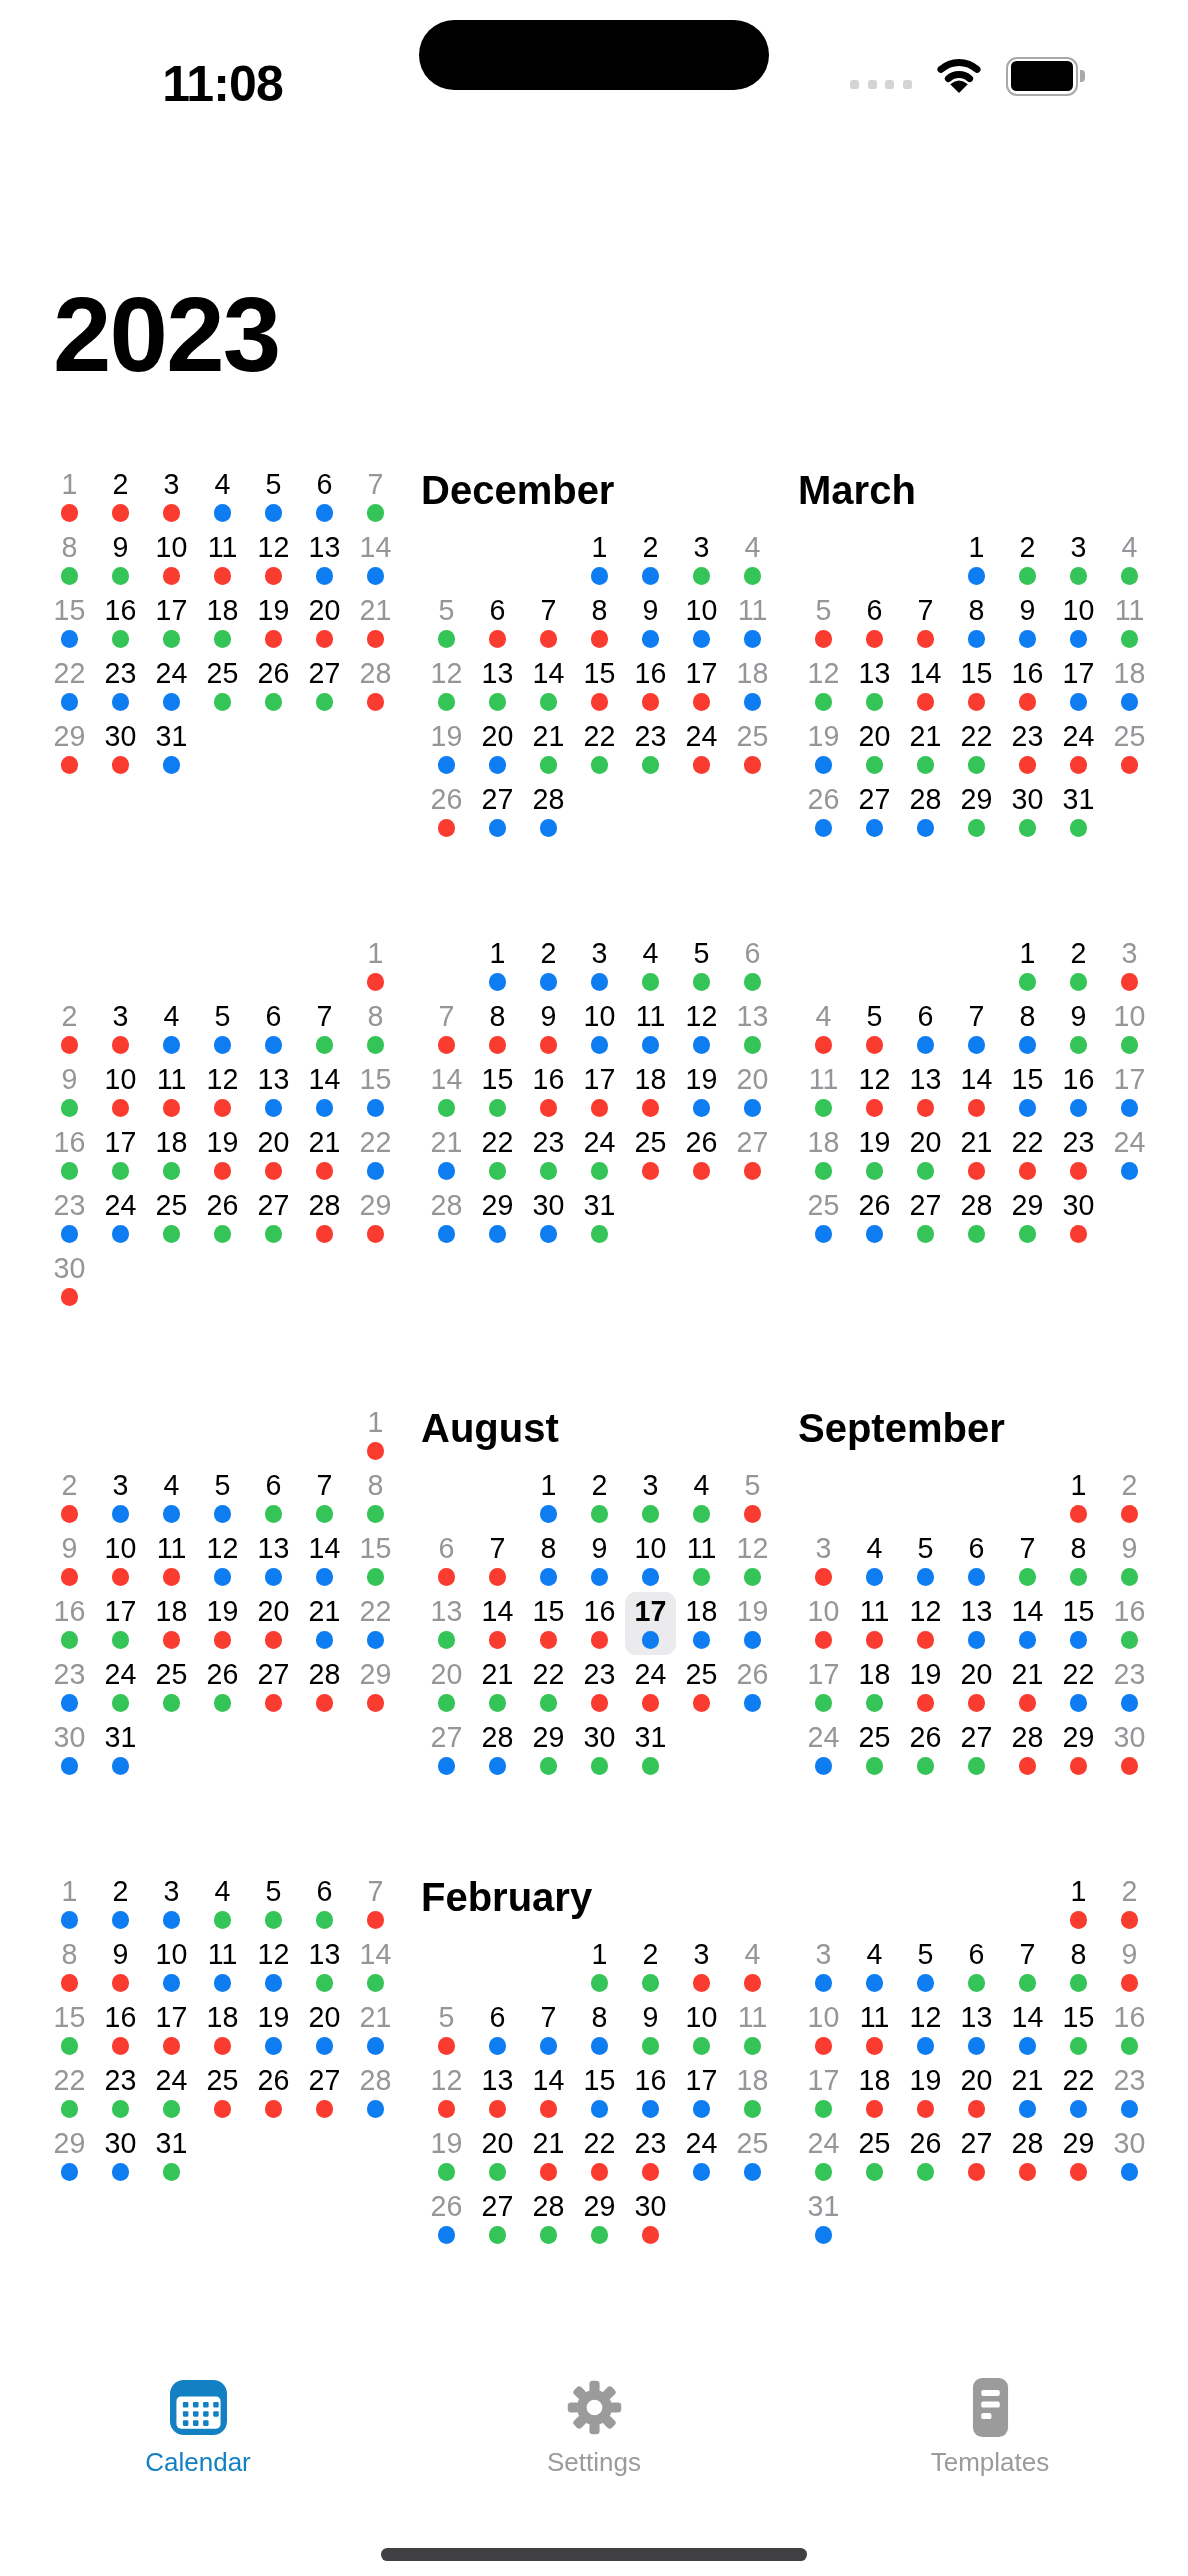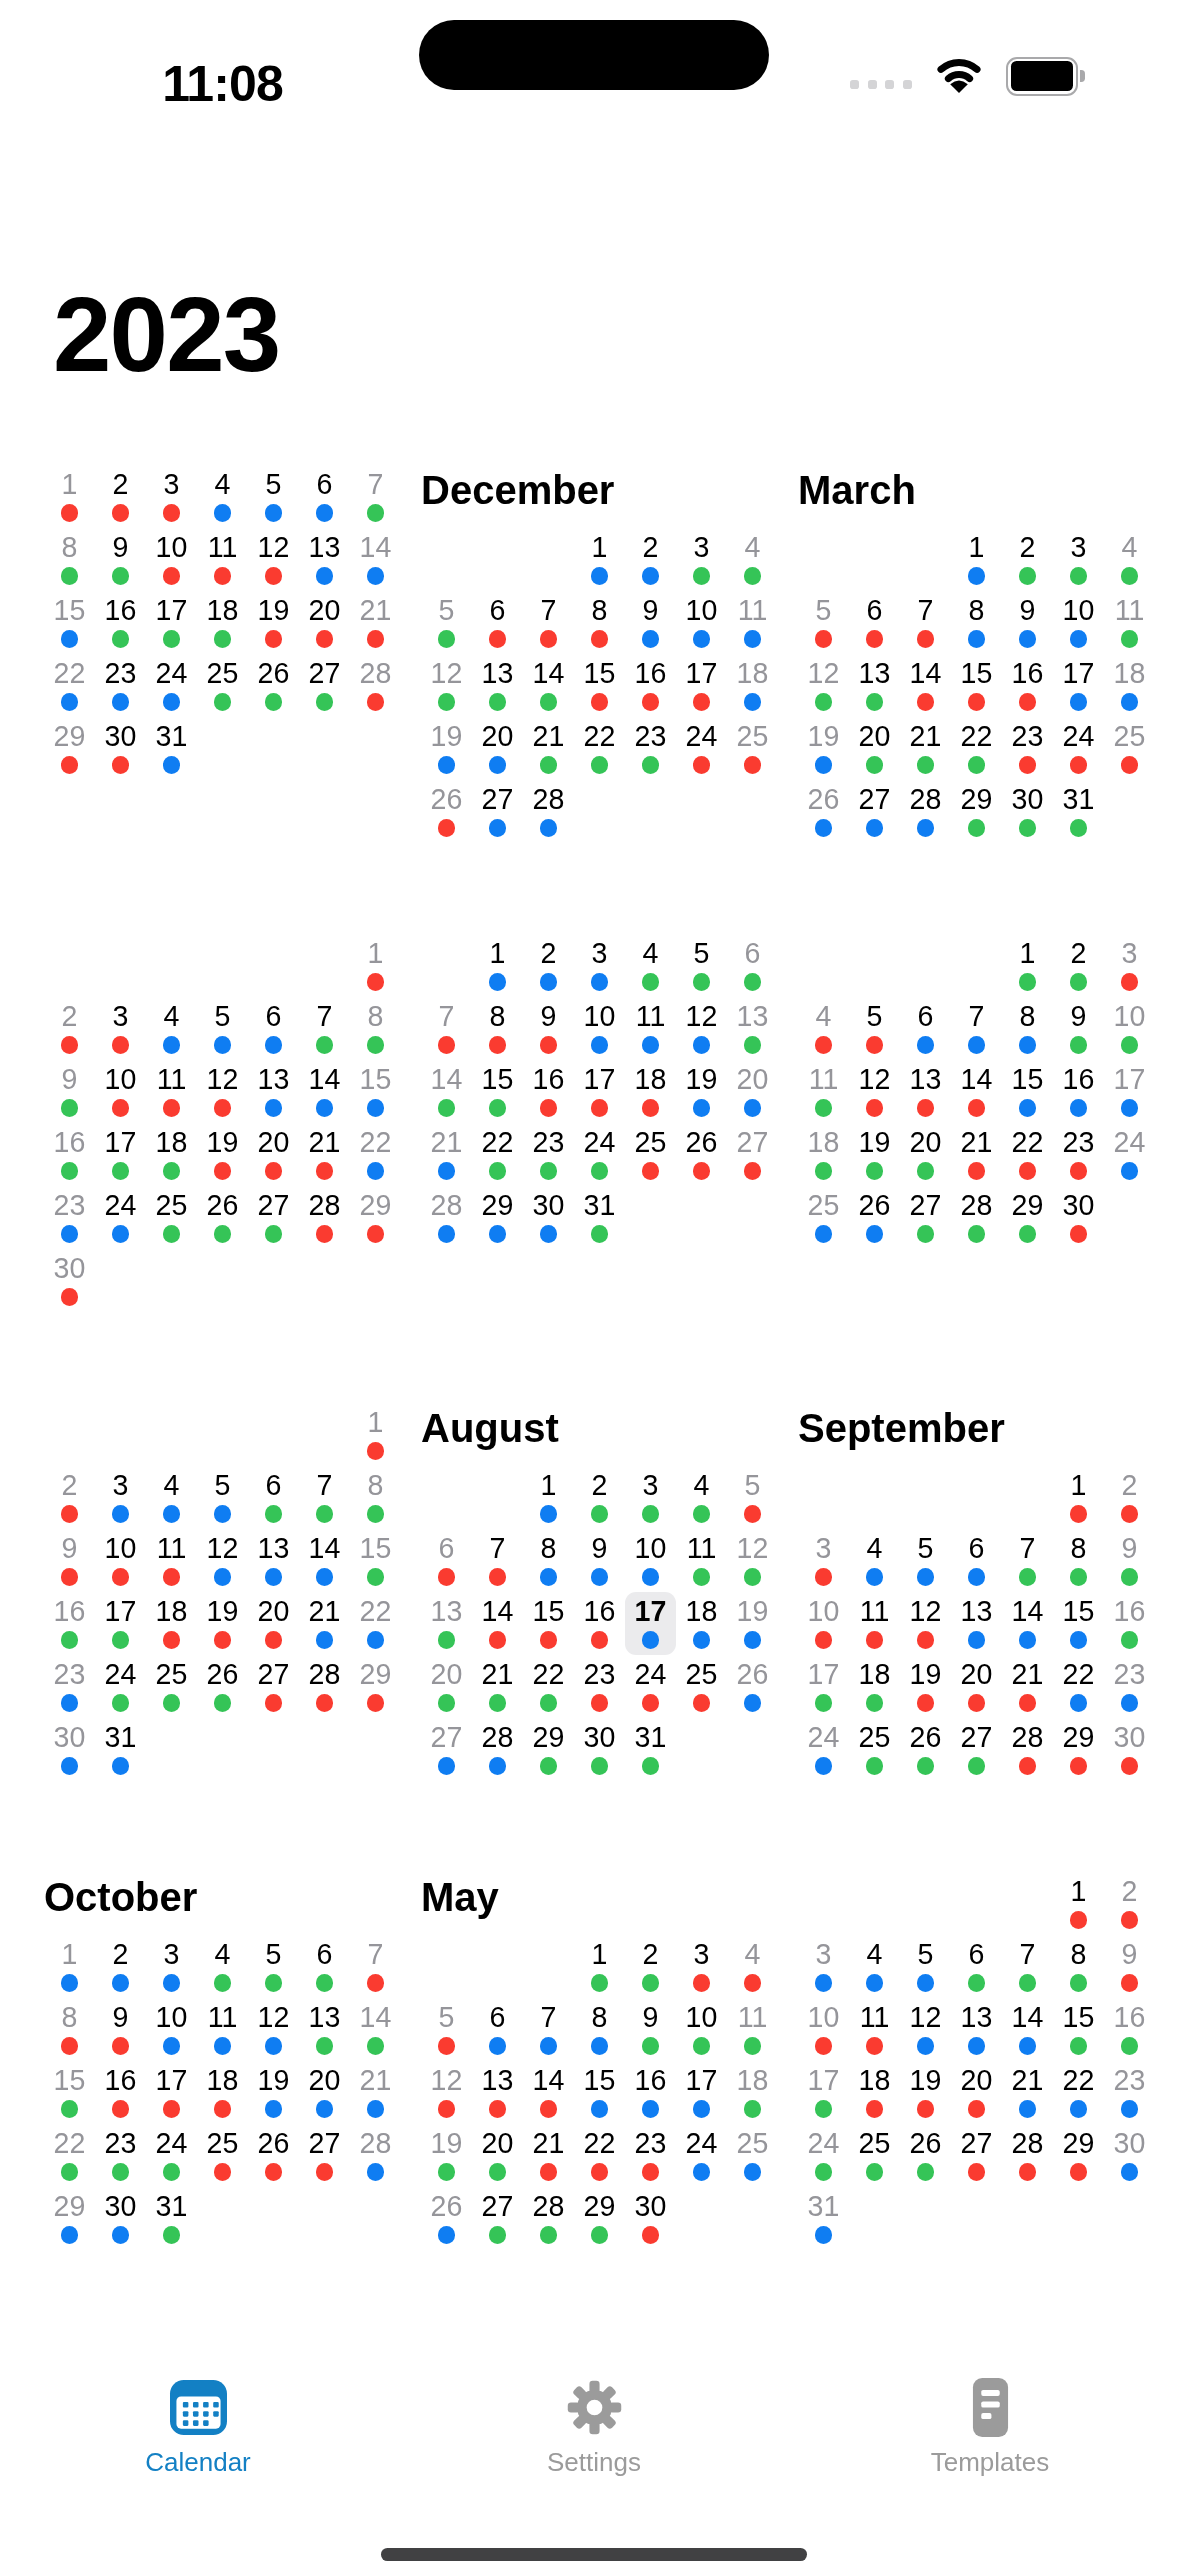--- a/index.html
+++ b/index.html
@@ -1234,21 +1234,20 @@
           <div class="num">29</div>
           <div class="dot" style="background: rgb(250, 59, 48);"></div>
         </div>
         <div class="day wknd" style="grid-area: 5 / 7;">
           <div class="num">30</div>
           <div class="dot" style="background: rgb(250, 59, 48);"></div>
         </div>
       </div>
     </div>
     <div class="month">
-      <div class="month-name">October</div>
       <div class="month-grid">
         <div class="day wknd" style="grid-area: 1 / 1;">
           <div class="num">1</div>
           <div class="dot" style="background: rgb(15, 125, 242);"></div>
         </div>
         <div class="day" style="grid-area: 1 / 2;">
           <div class="num">2</div>
           <div class="dot" style="background: rgb(15, 125, 242);"></div>
         </div>
         <div class="day" style="grid-area: 1 / 3;">
@@ -1363,21 +1362,21 @@
           <div class="num">30</div>
           <div class="dot" style="background: rgb(15, 125, 242);"></div>
         </div>
         <div class="day" style="grid-area: 5 / 3;">
           <div class="num">31</div>
           <div class="dot" style="background: rgb(53, 196, 87);"></div>
         </div>
       </div>
     </div>
     <div class="month">
-      <div class="month-name">May</div>
+      <div class="month-name">February</div>
       <div class="month-grid">
         <div class="day" style="grid-area: 1 / 4;">
           <div class="num">1</div>
           <div class="dot" style="background: rgb(53, 196, 87);"></div>
         </div>
         <div class="day" style="grid-area: 1 / 5;">
           <div class="num">2</div>
           <div class="dot" style="background: rgb(53, 196, 87);"></div>
         </div>
         <div class="day" style="grid-area: 1 / 6;">

